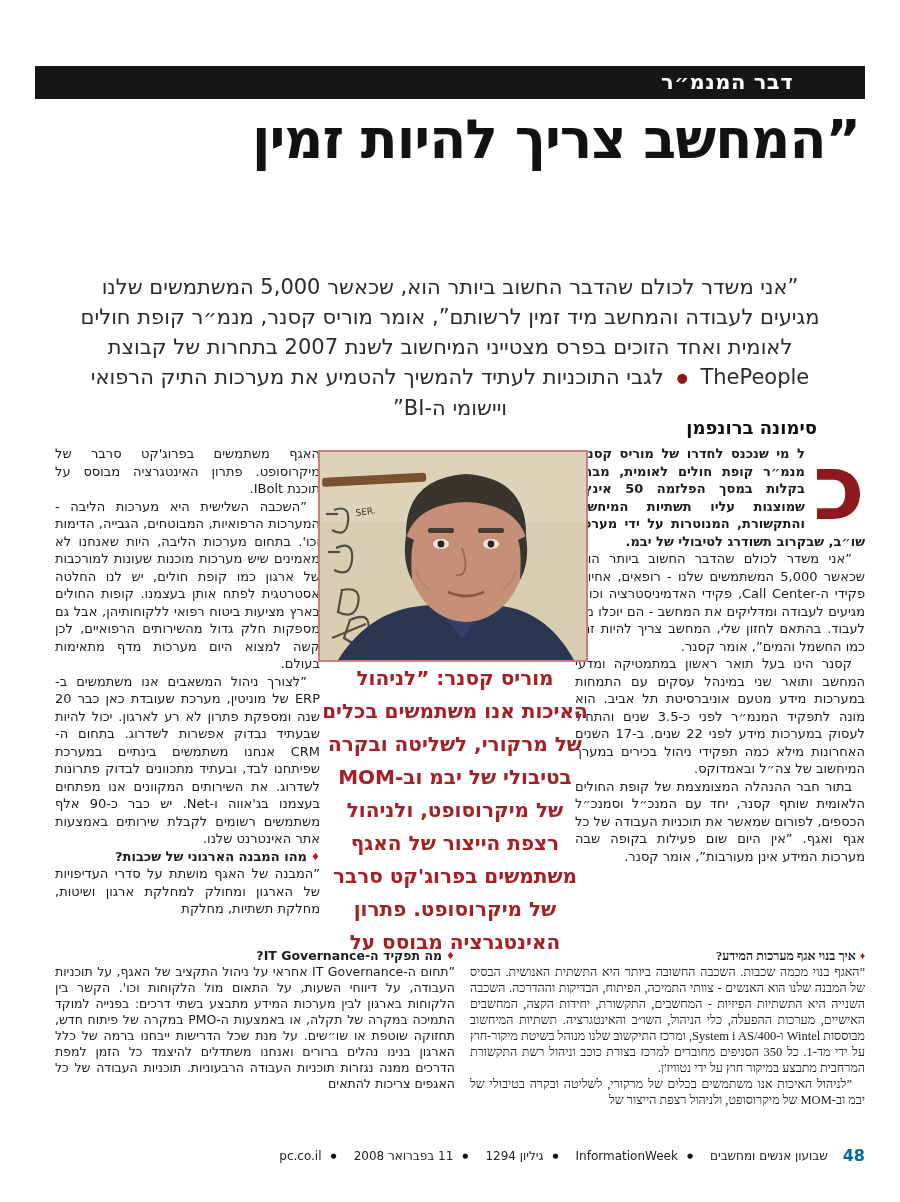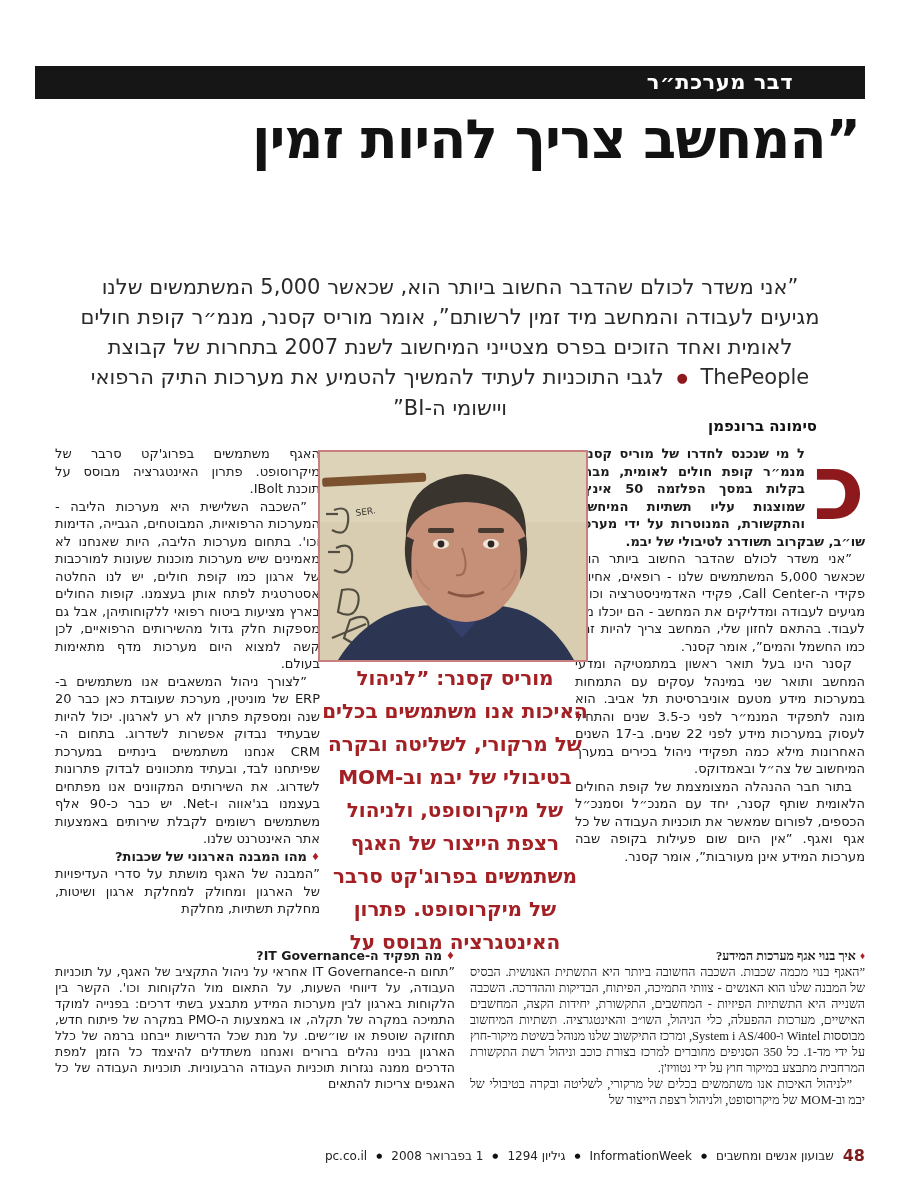--- a/index.html
+++ b/index.html
@@ -27,21 +27,21 @@
 
   
   #subhead {
     left:70px; top:272px; width:760px; text-align:center; direction:rtl;
     font-size:21px; line-height:30px; color:#2a2a2a; font-weight:normal;
   }
   #subhead .bullet { color:#8e191c; font-size:13px; padding:0 6px; vertical-align:2px; }
 
   
   #byline {
-    right:83px; top:417px; direction:rtl; font-weight:bold; font-size:15px; color:#111;
+    right:83px; top:417px; direction:rtl; font-weight:bold; font-size:18px; color:#111;
   }
 
   
   .body-text {
     direction:rtl; text-align:justify; color:#1c1c1c;
     font-size:13px; line-height:17.5px; overflow:hidden;
   }
   .body-text p { text-indent:13px; }
   .body-text p.noindent { text-indent:0; }
   .body-text p.lead { text-indent:0; font-weight:bold; }
@@ -69,29 +69,29 @@
     left:322px; top:662px; width:266px; height:288px; overflow:hidden;
     direction:rtl; text-align:center; color:#a32025;
     font-size:20px; line-height:33px; font-weight:bold;
   }
 
   
   #footer {
     left:35px; top:1146px; width:830px; direction:rtl;
     display:flex; align-items:center; justify-content:flex-start; gap:9px;
   }
-  #footer .page-num { font-weight:bold; font-size:16px; color:#7f1d1d; }
-  #footer .f-item { font-size:12px; color:#222; }
+  #footer .page-num { font-weight:bold; font-size:16px; color:#0369a1; margin-left:6px; }
+  #footer .f-item { font-size:12px; color:#222;margin-left:8px; }
   #footer .f-sep { font-size:7px; color:#111; }
 </style>
 </head>
 <body>
 
 <div class="abs" id="section-bar">
-  <span class="label">דבר מערכת״ר</span>
+  <span class="label">דבר המנמ״ר</span>
 </div>
 
 <div class="abs" id="headline">
   <div>”המחשב צריך להיות זמין</div>
 </div>
 
 <div class="abs" id="subhead">
   <span>”אני משדר לכולם שהדבר החשוב ביותר הוא, שכאשר 5,000 המשתמשים שלנו מגיעים לעבודה והמחשב מיד זמין לרשותם”, אומר מוריס קסנר, מנמ״ר קופת חולים לאומית ואחד הזוכים בפרס מצטייני המיחשוב לשנת 2007 בתחרות של קבוצת ThePeople</span>
   <span class="bullet">●</span>
   <span>לגבי התוכניות לעתיד להמשיך להטמיע את מערכות התיק הרפואי ויישומי ה-BI”</span>
@@ -165,16 +165,16 @@
 </div>
 
 <div class="abs" id="footer">
   <span class="page-num">48</span>
   <span class="f-item">שבועון אנשים ומחשבים</span>
   <span class="f-sep">●</span>
   <span class="f-item">InformationWeek</span>
   <span class="f-sep">●</span>
   <span class="f-item">גיליון 1294</span>
   <span class="f-sep">●</span>
-  <span class="f-item">1 בפברואר 2008</span>
+  <span class="f-item">11 בפברואר 2008</span>
   <span class="f-sep">●</span>
   <span class="f-item">pc.co.il</span>
 </div>
 
 </body></html>

